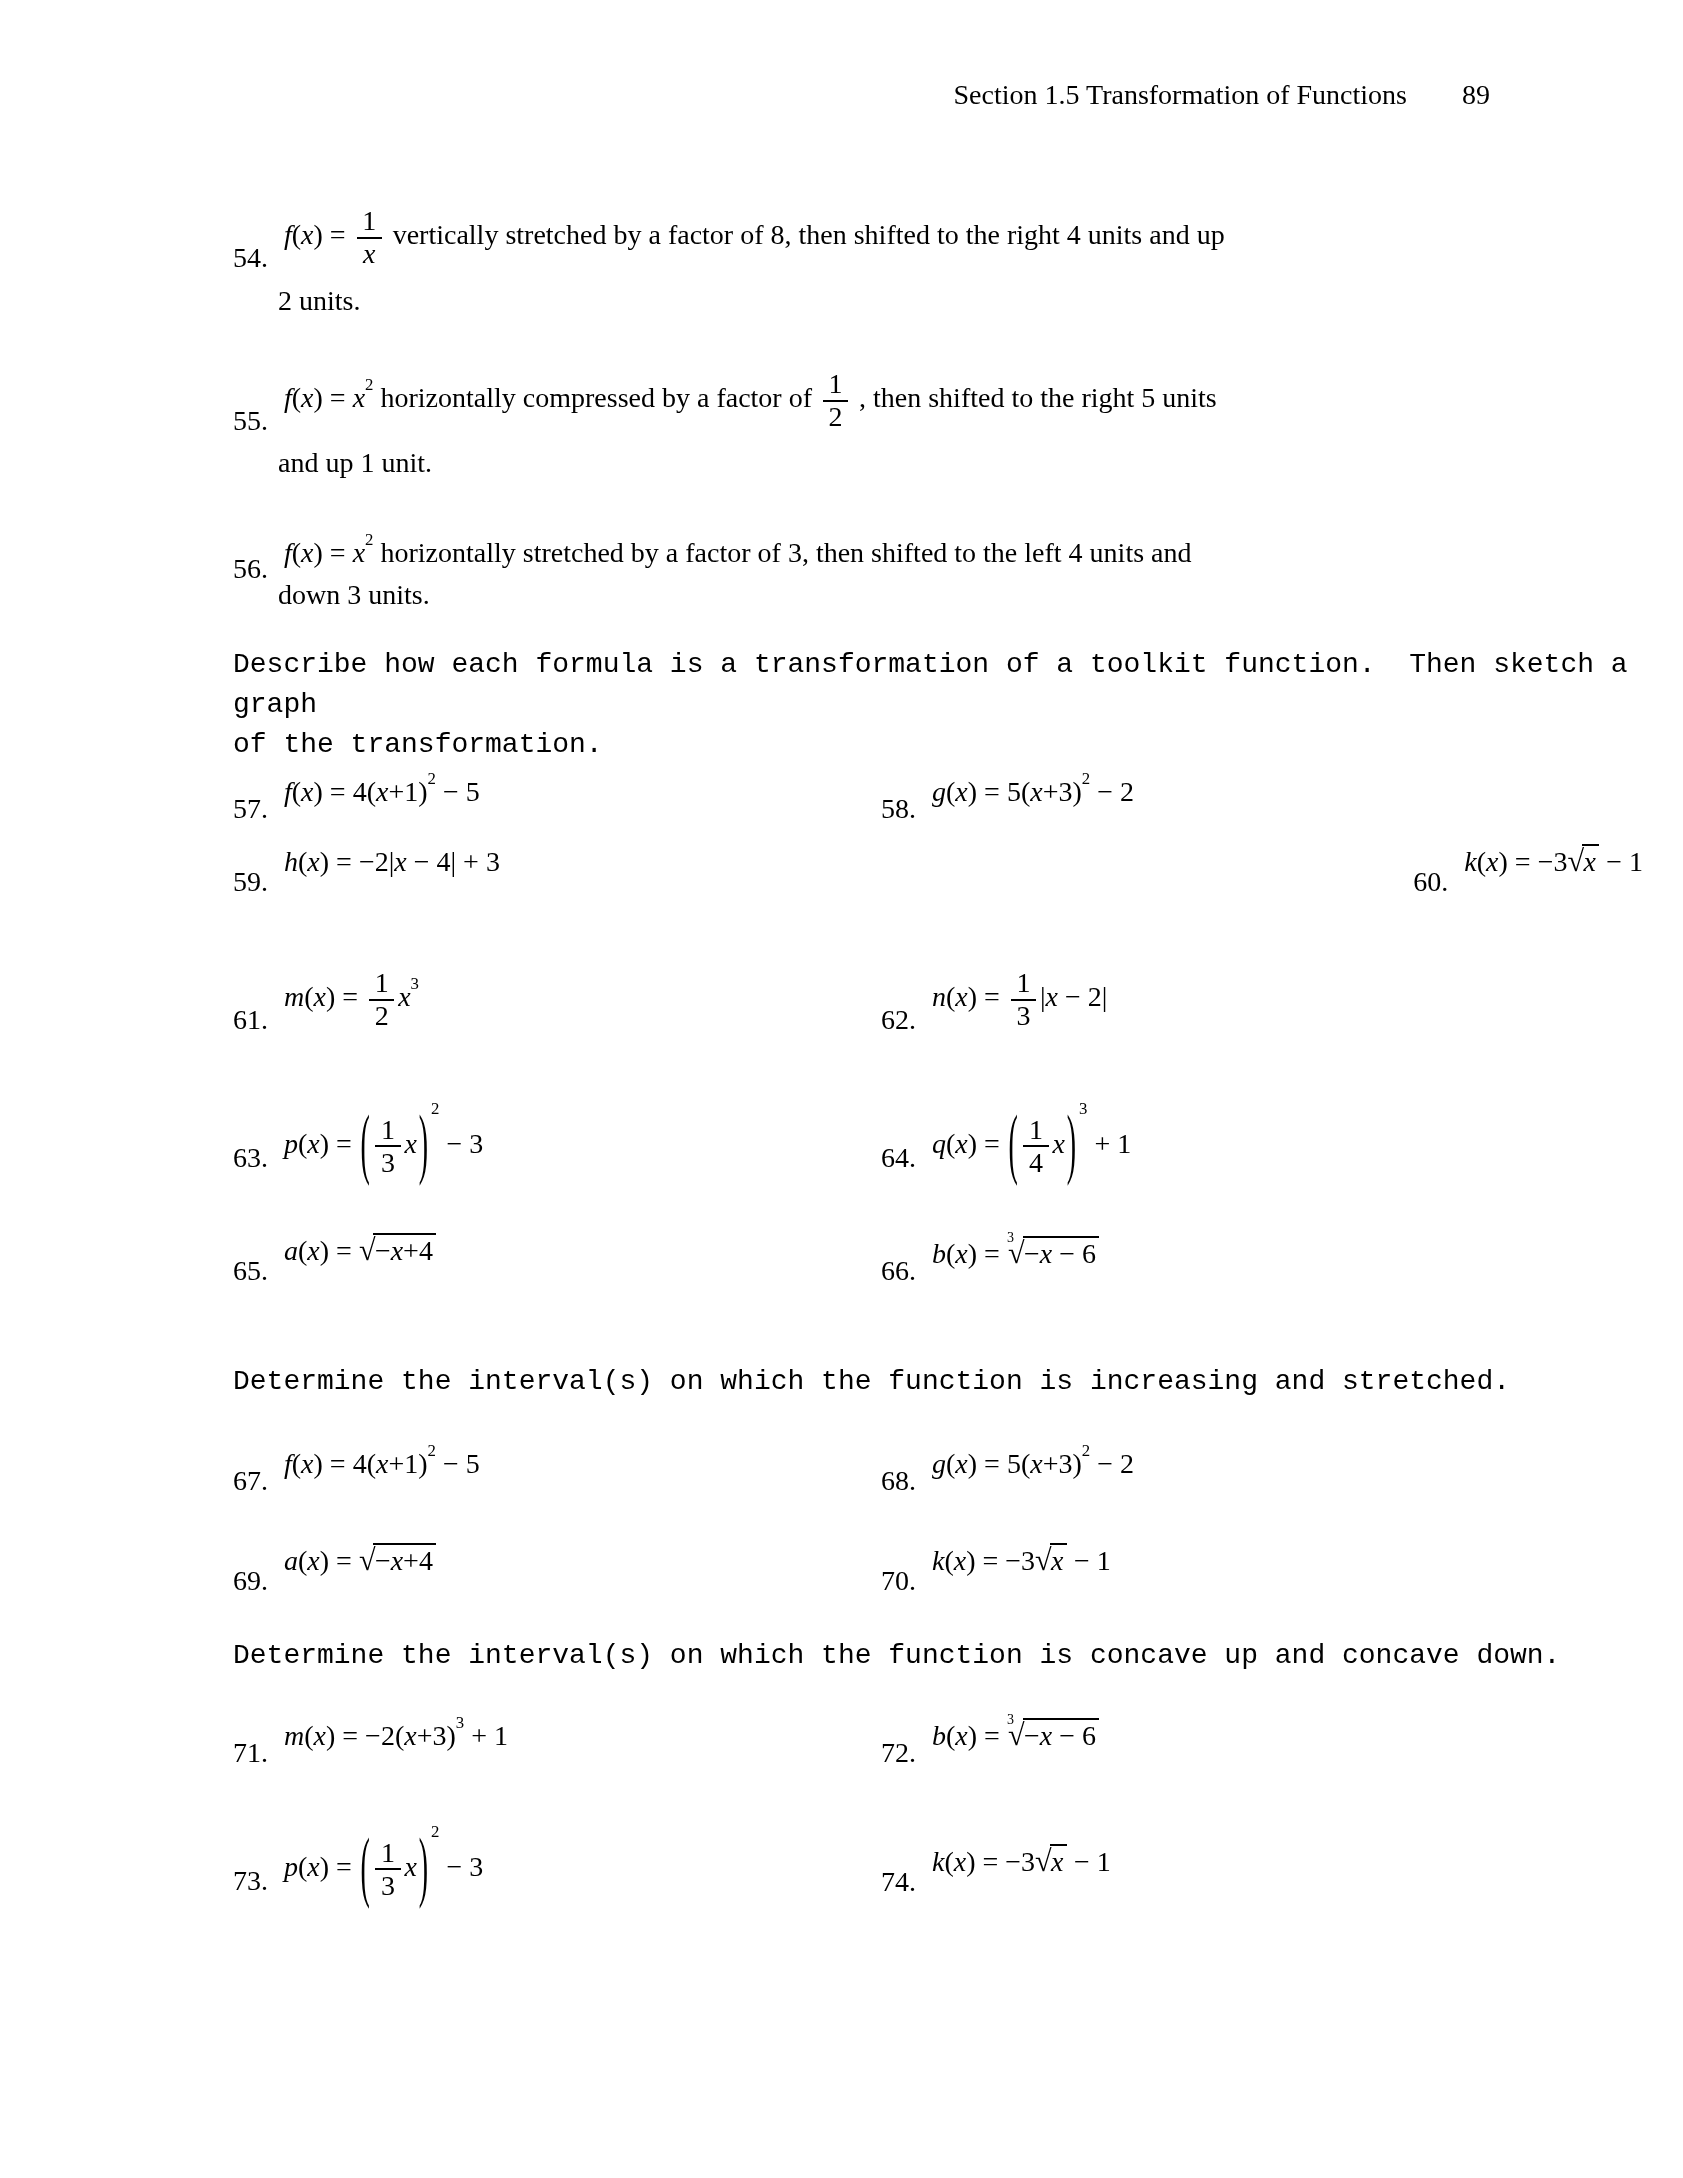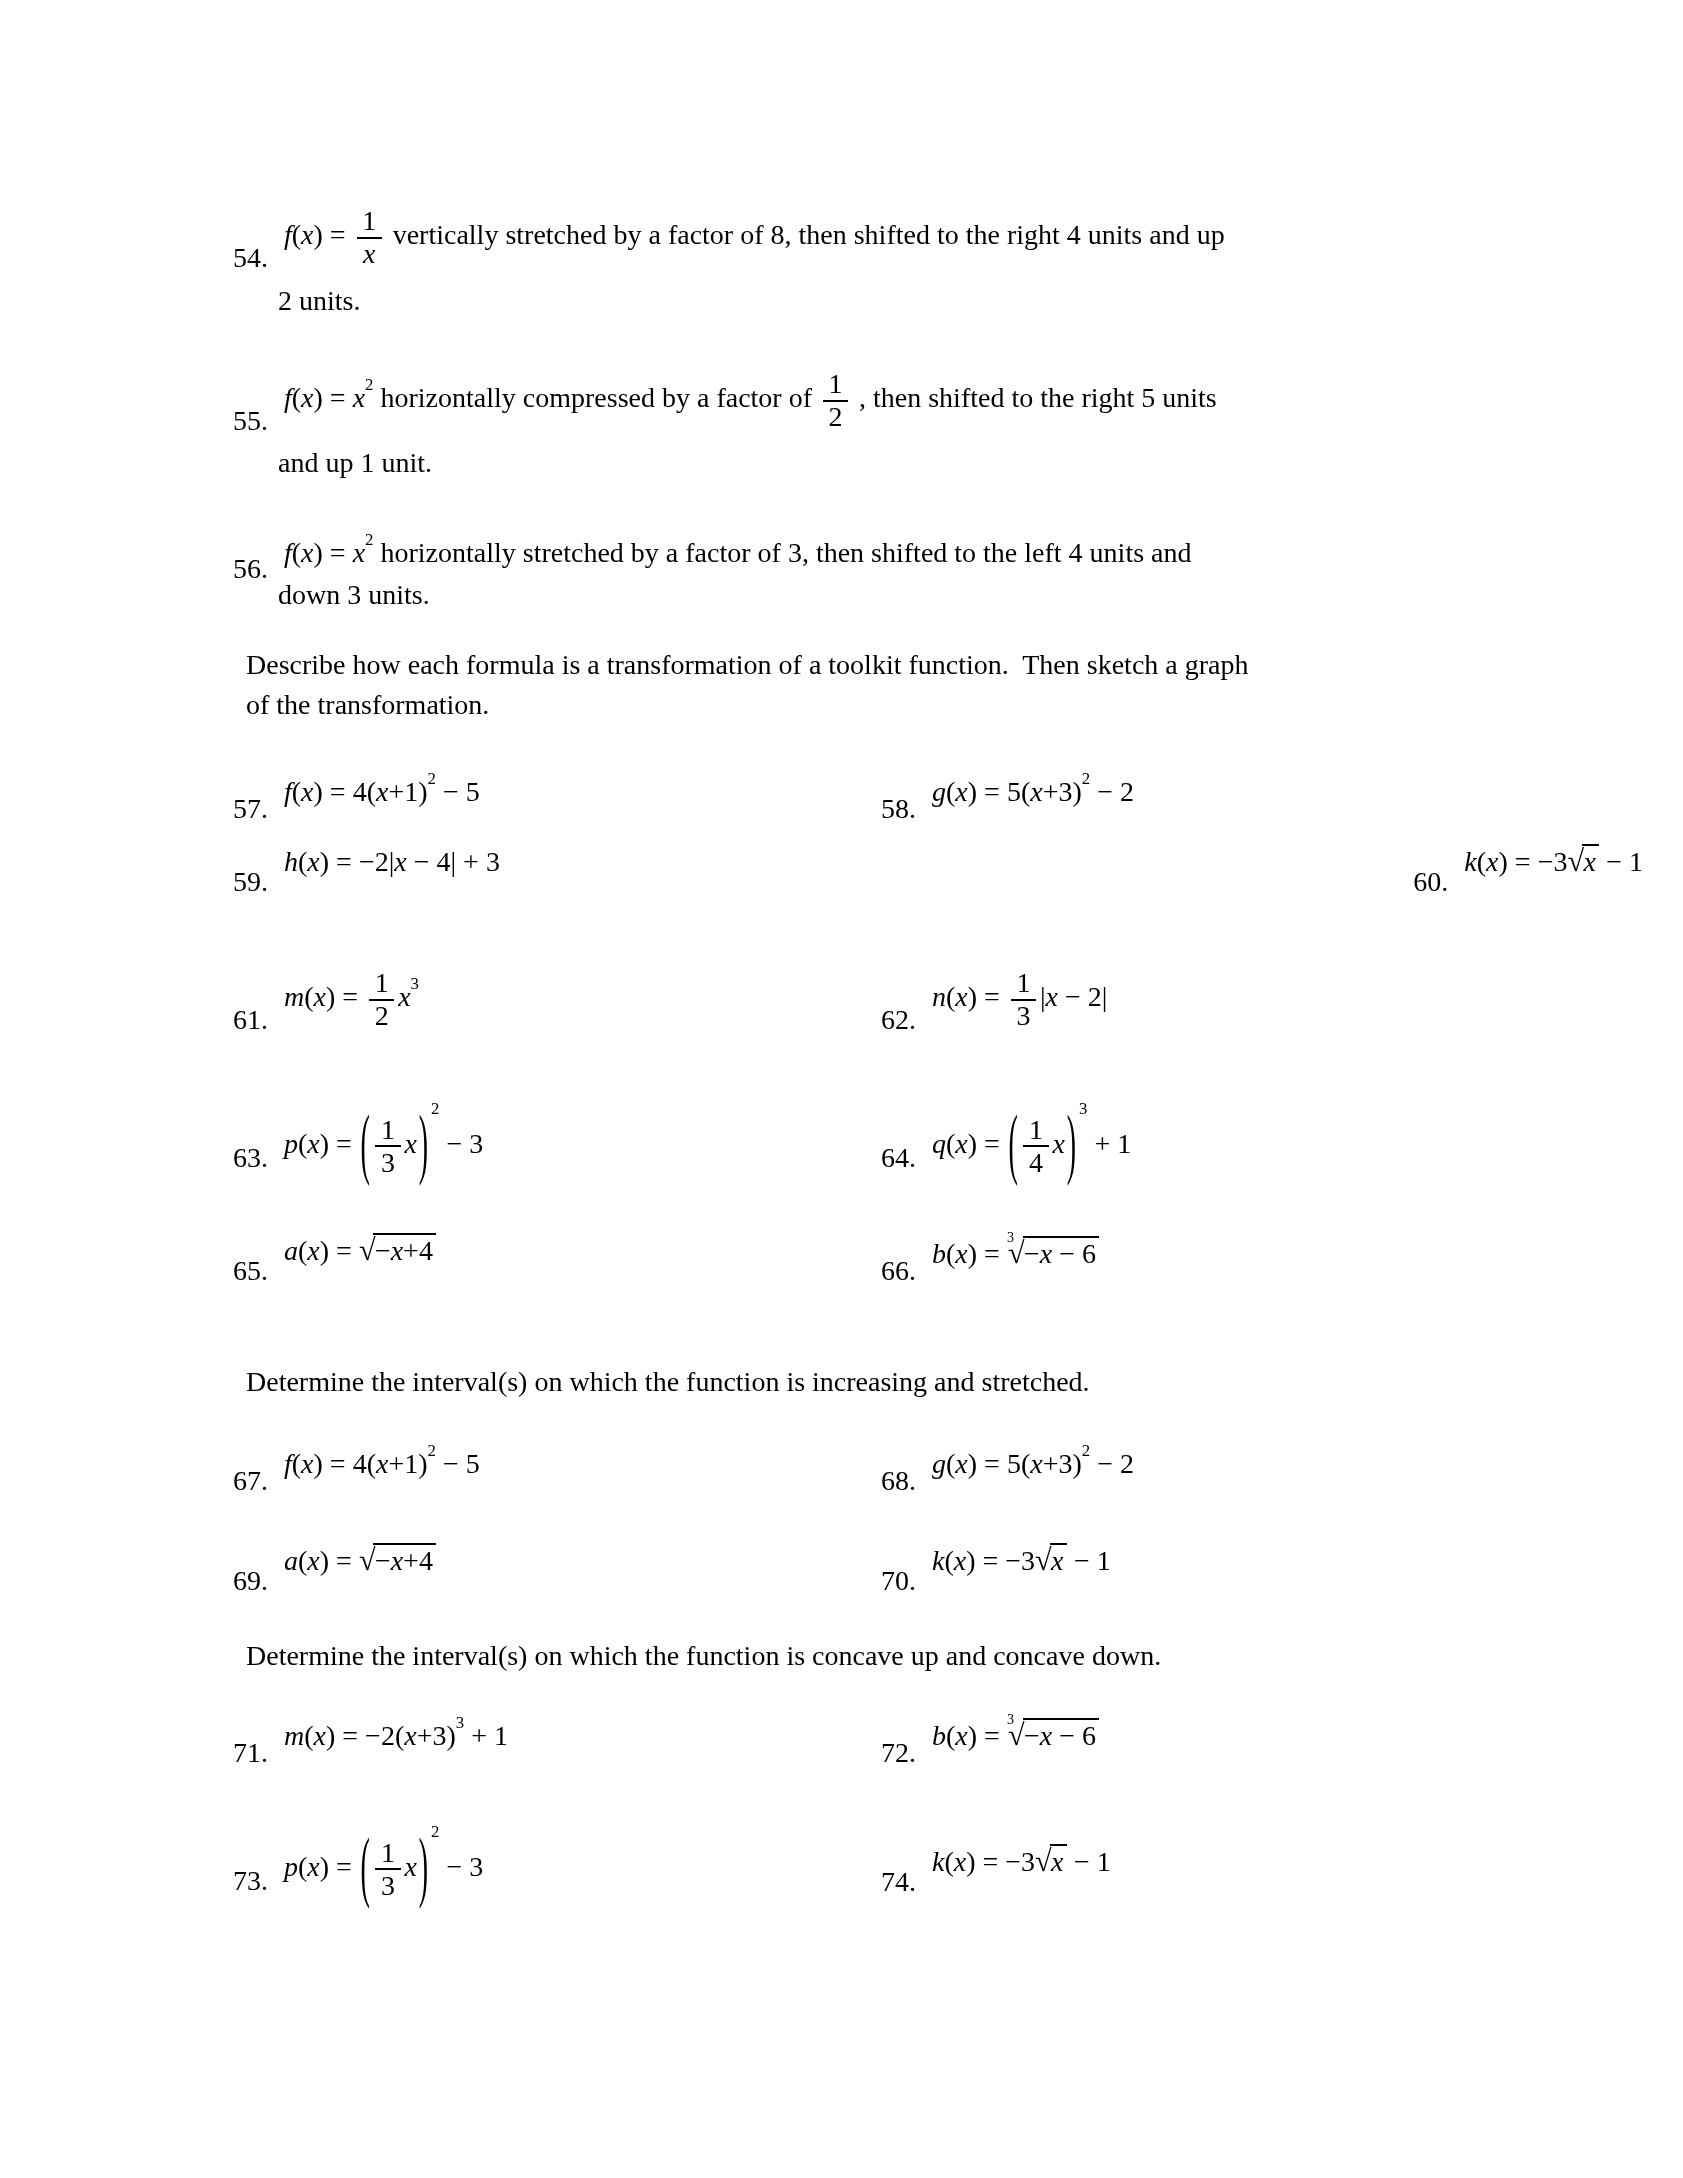--- a/index.html
+++ b/index.html
@@ -19,40 +19,44 @@
   }
   .row{
     position:absolute;left:233px;right:40px;
     display:flex;align-items:center;
   }
   .cell{display:flex;align-items:center;}
   .colL{flex:0 0 648px;width:648px;}
   .pnum{margin-right:16px;white-space:nowrap;margin-top:40px;}
   .formula{white-space:nowrap;}
   .cont{position:absolute;left:278px;white-space:nowrap;}
-  .para{position:absolute;left:246px;}
+  .para{position:absolute;left:233px;font-family:Liberation Mono, monospace;}
   .pline{display:block;white-space:pre-wrap;line-height:40px;}
   
   .formula i, .pnum i{font-style:italic;}
   .sup{font-size:.6em;vertical-align:1em;letter-spacing:0;}
   .psup{font-size:.6em;vertical-align:2.3em;margin-left:.08em;}
   .frac{display:inline-block;vertical-align:middle;text-align:center;line-height:1.05;margin:0 .14em;}
   .fr-n{display:block;padding:0 .2em .03em;border-bottom:2px solid #000;}
   .fr-d{display:block;padding:.03em .2em 0;}
   .sqrt{white-space:nowrap;}
   .rsign{font-size:1.08em;}
   .rad{border-top:2px solid #000;padding:0 .12em 0 .05em;margin-left:-2px;}
   .ridx{font-size:.5em;vertical-align:1.5em;margin-right:-.42em;position:relative;z-index:1;}
   .bigp{display:inline-block;transform:scaleY(2.8);transform-origin:50% 55%;vertical-align:middle;line-height:1;margin:0 .06em;}
 </style>
 </head>
 <body>
 
 <div class="page">
 
+  <div class="header">
+    <span>Section 1.5 Transformation of Functions</span>
+    <span>89</span>
+  </div>
 
   <div class="row" style="top:194px;height:87px;">
     <div class="cell">
       <span class="pnum">54.</span>
       <span class="formula"><i>f</i>(<i>x</i>) = <span class="frac"><span class="fr-n">1</span><span class="fr-d"><i>x</i></span></span>  vertically stretched by a factor of 8, then shifted to the right 4 units and up</span>
     </div>
   </div>
   <div class="cont" style="top:285px;">2 units.</div>
 
   <div class="row" style="top:354px;height:93px;">

